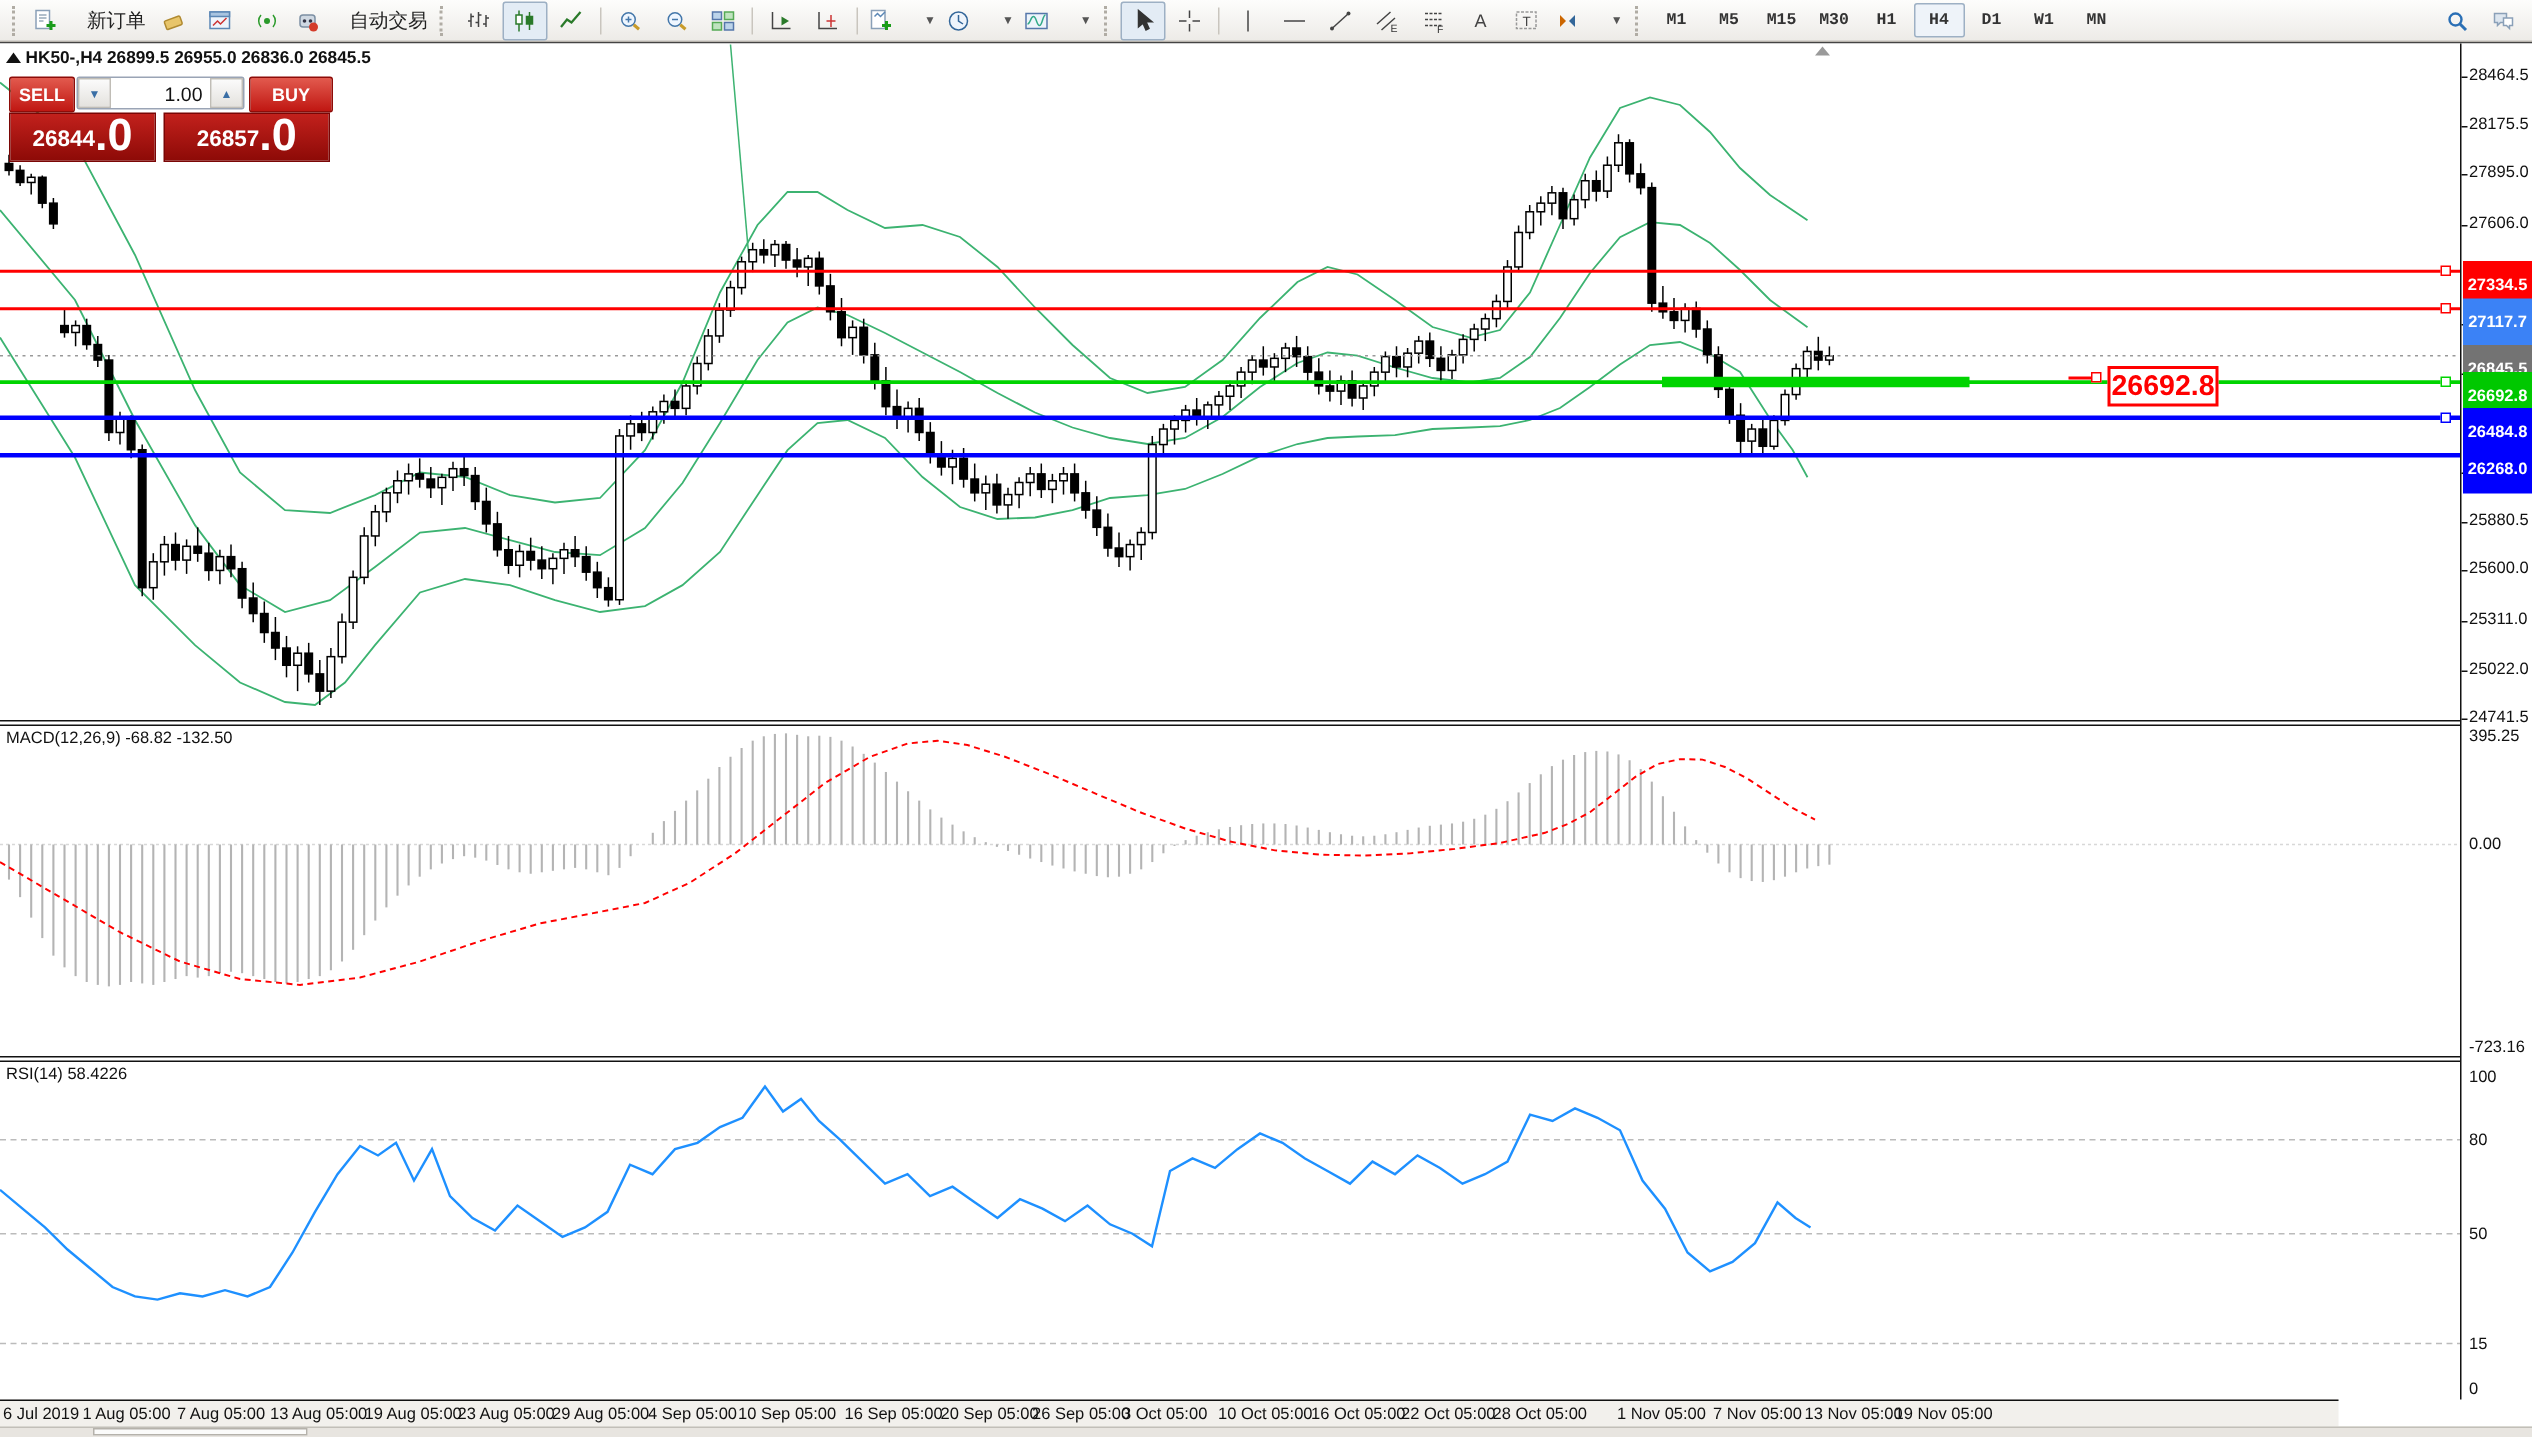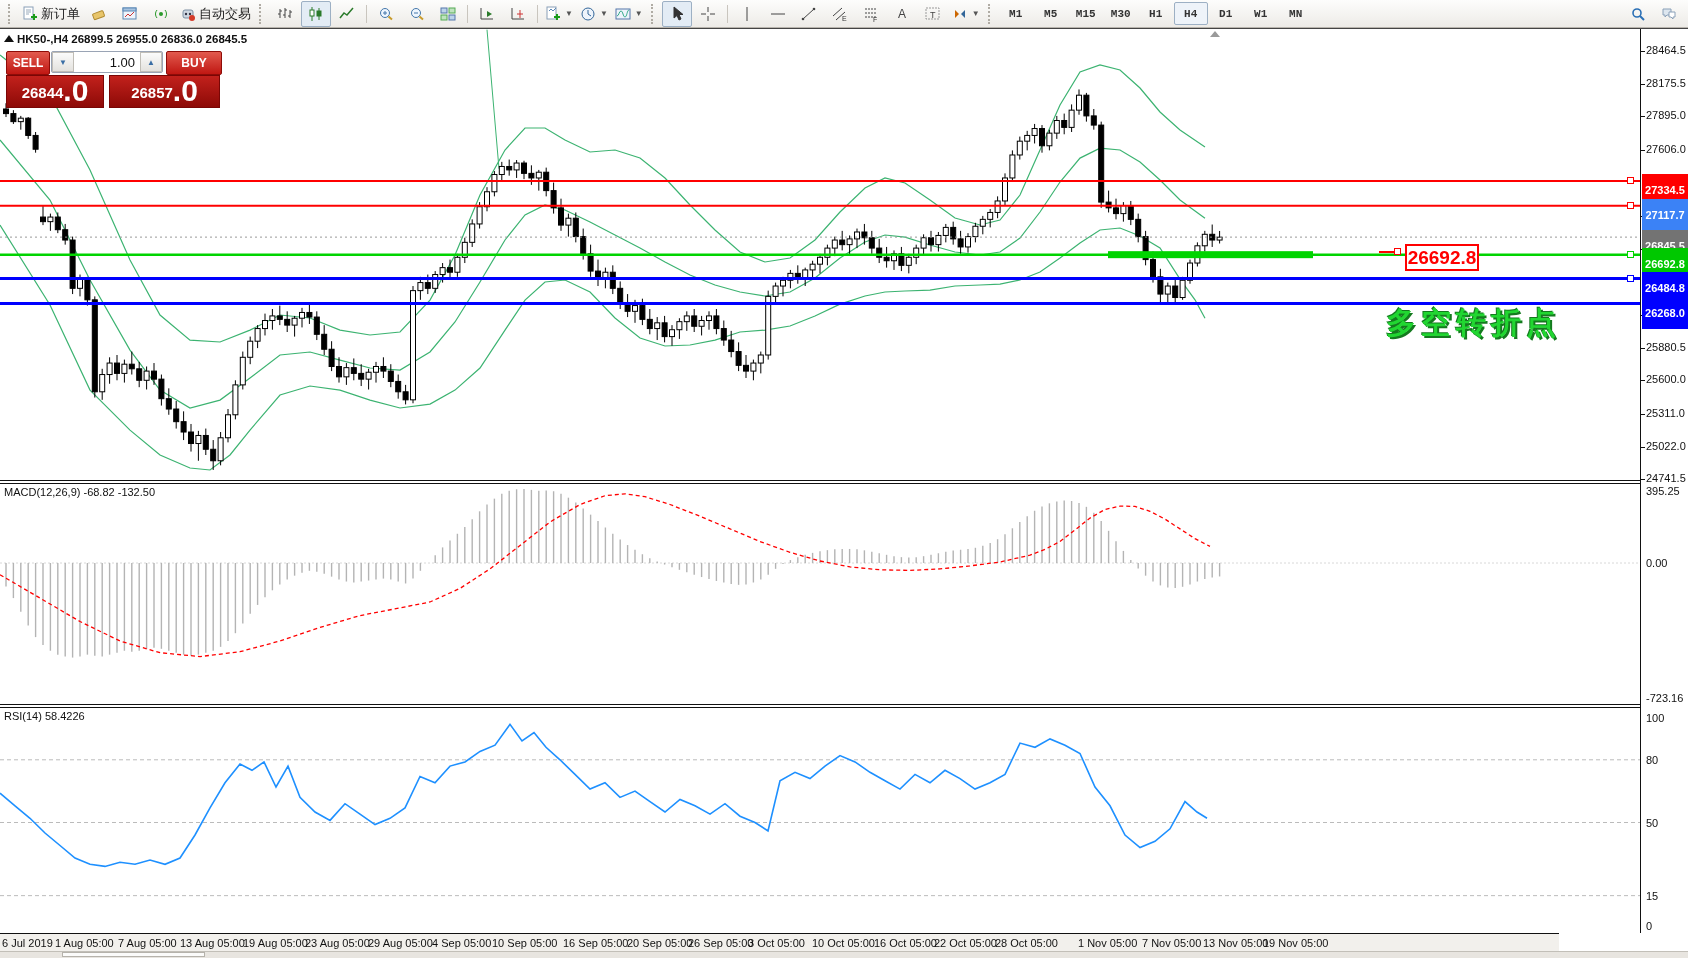--- a/index.html
+++ b/index.html
@@ -3,21 +3,21 @@
 <meta charset="utf-8">
 <style>
   html,body{margin:0;padding:0;background:#d4d0c8;}
   #app{position:relative;width:1688px;height:958px;background:#fff;overflow:hidden;
        font-family:"Liberation Sans",sans-serif;-webkit-font-smoothing:none;}
   
   #toolbar{position:absolute;left:0;top:0;width:1688px;height:28px;
     background:linear-gradient(#fdfdfc,#edebe7);border-bottom:1px solid #b8b4ad;
     display:flex;align-items:center;padding:0 4px;box-sizing:border-box;gap:1px;}
   .tb-btn{height:24px;min-width:24px;display:flex;align-items:center;justify-content:center;
-    border:1px solid transparent;border-radius:2px;padding:0 2px;gap:3px;cursor:default;}
+    border:1px solid transparent;border-radius:2px;padding:0 2px;gap:20px;cursor:default;}
   .tb-btn.active{border:1px solid #9db0c4;background:#e3ecf5;}
   .tb-btn .lbl{font-size:13px;color:#222;white-space:nowrap;}
   .tb-btn .dd{font-size:8px;color:#555;margin-left:1px;}
   .tb-sep{width:1px;height:18px;background:#c9c5be;margin:0 3px;}
   .tb-grip{width:4px;height:20px;margin:0 4px;border-left:2px dotted #b0aca4;}
   .tf-btn{height:21px;min-width:26px;display:flex;align-items:center;justify-content:center;
     font-size:11px;font-weight:bold;color:#333;border:1px solid transparent;border-radius:2px;padding:0 3px;font-family:Liberation Mono, monospace;}
   .tf-btn.active{border:1px solid #9db0c4;background:#eef3f9;}
   .tb-spacer{flex:1;}
   
@@ -956,18 +956,17 @@
         <span class="big">.0</span>
     </div>
   </div>
 
   <div class="pane-label" style="left:4px;top:486px;">MACD(12,26,9) -68.82 -132.50</div>
   <div class="pane-label" style="left:4px;top:710px;">RSI(14) 58.4226</div>
 
   <div id="callout-dash"></div>
   <div id="callout-handle"></div>
   <div id="level-callout">26692.8</div>
-  <div id="turning-text">多空转折点</div>
 <div class="line-handle" style="left: 1627px; top: 177.4px; border: 1.5px solid rgb(255, 0, 0);"></div>
     <div class="line-handle" style="left: 1627px; top: 202.322px; border: 1.5px solid rgb(255, 0, 0);"></div>
     <div class="line-handle" style="left: 1627px; top: 251.167px; border: 1.5px solid rgb(0, 212, 0);"></div>
     <div class="line-handle" style="left: 1627px; top: 275.078px; border: 1.5px solid rgb(0, 0, 255);"></div>
   </div>
 
 </body></html>

